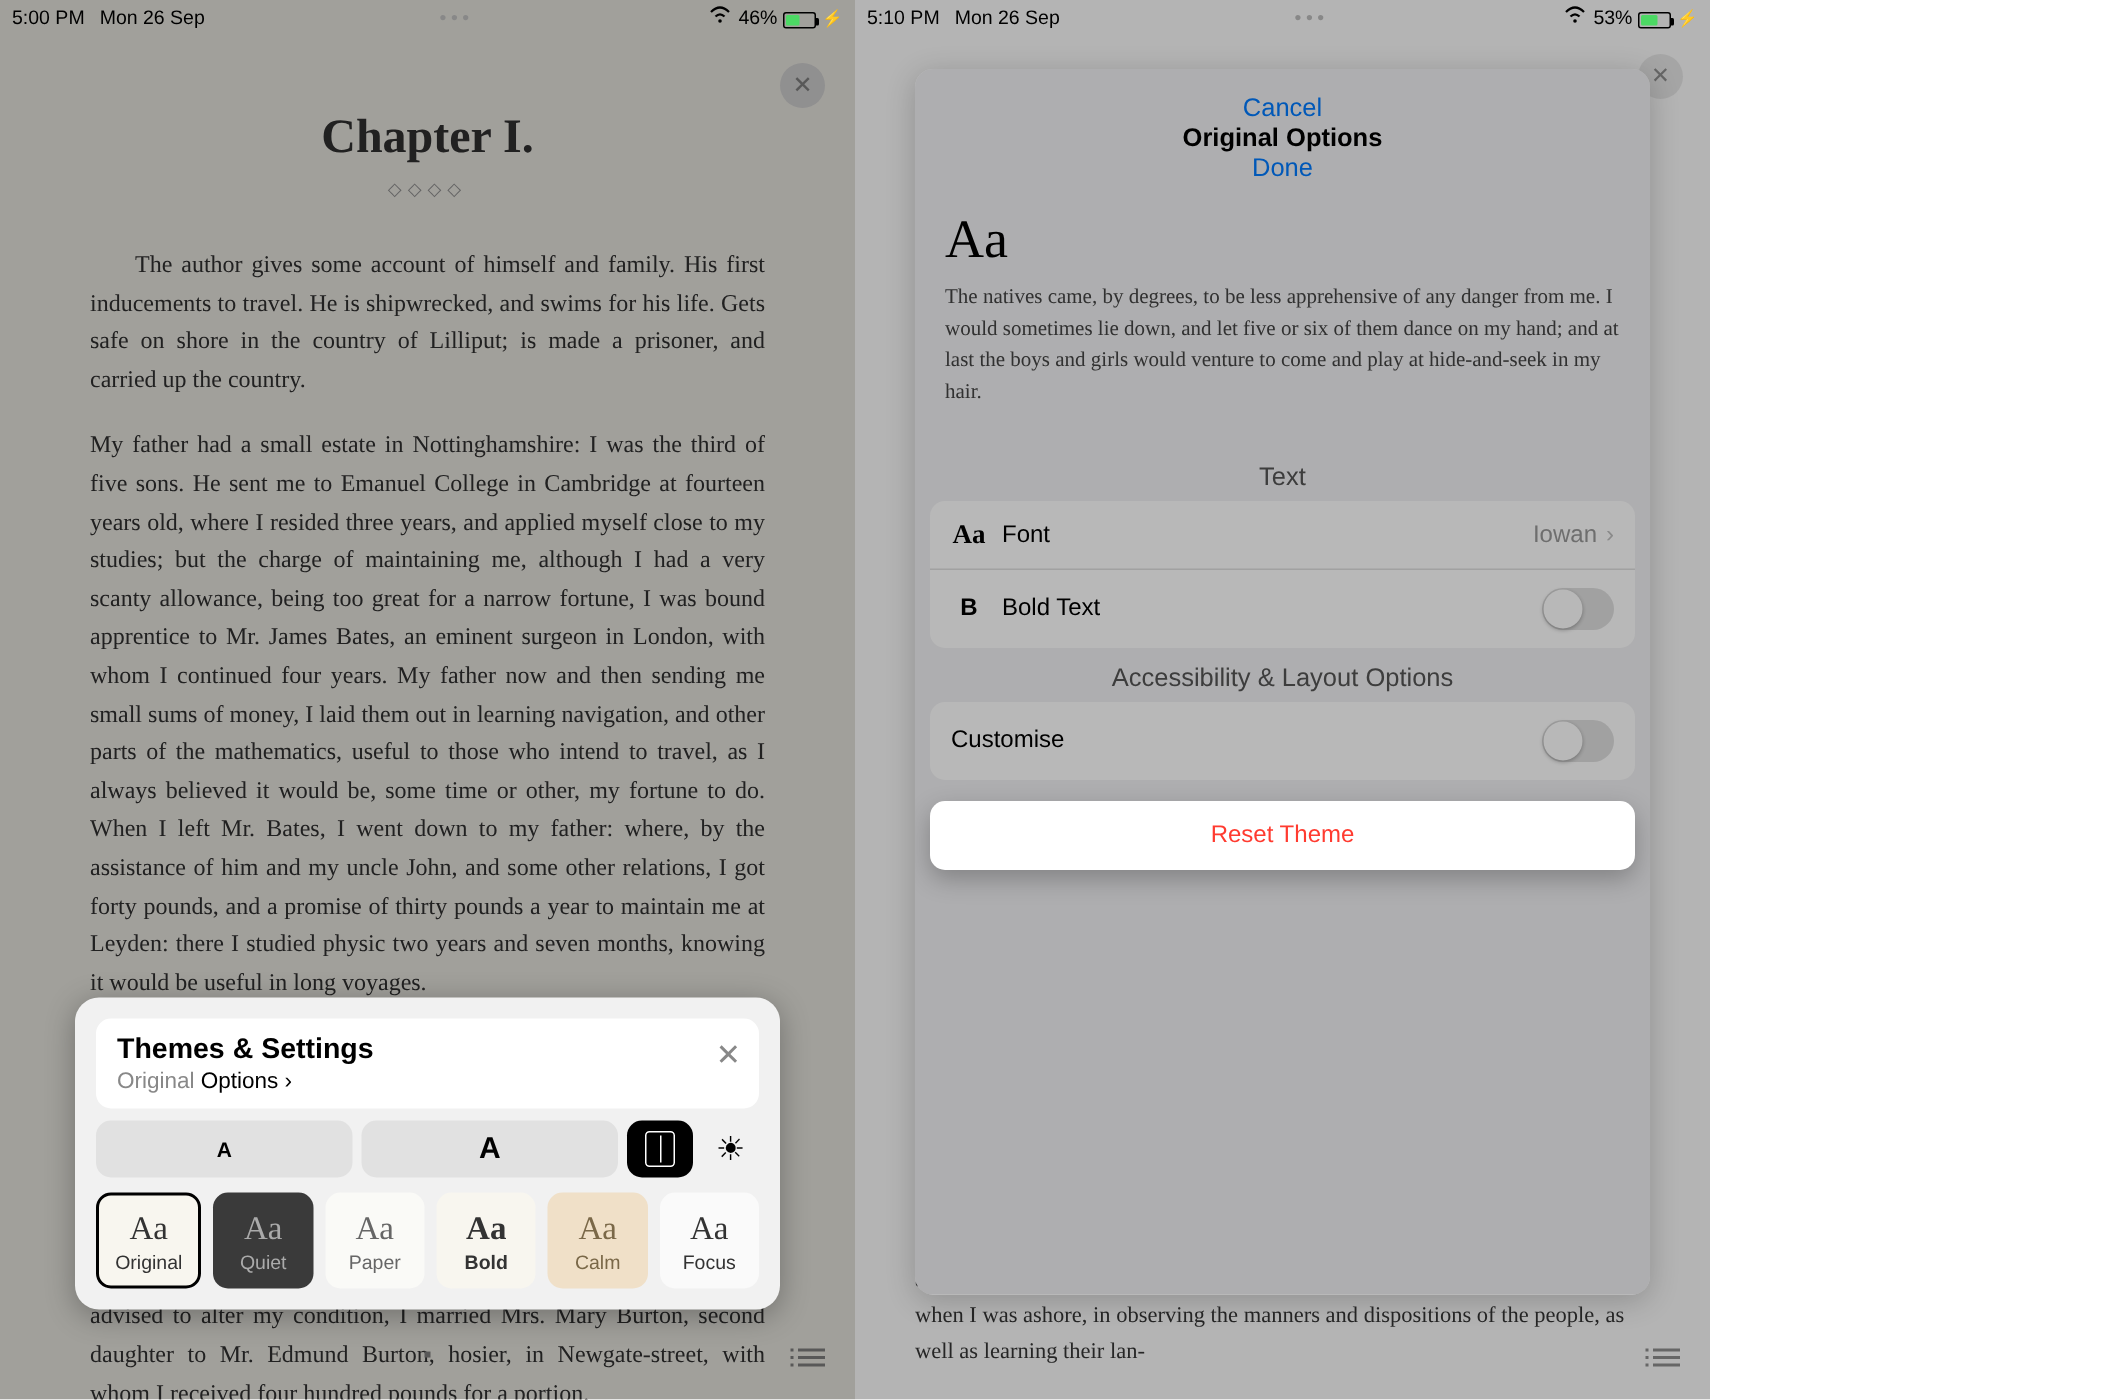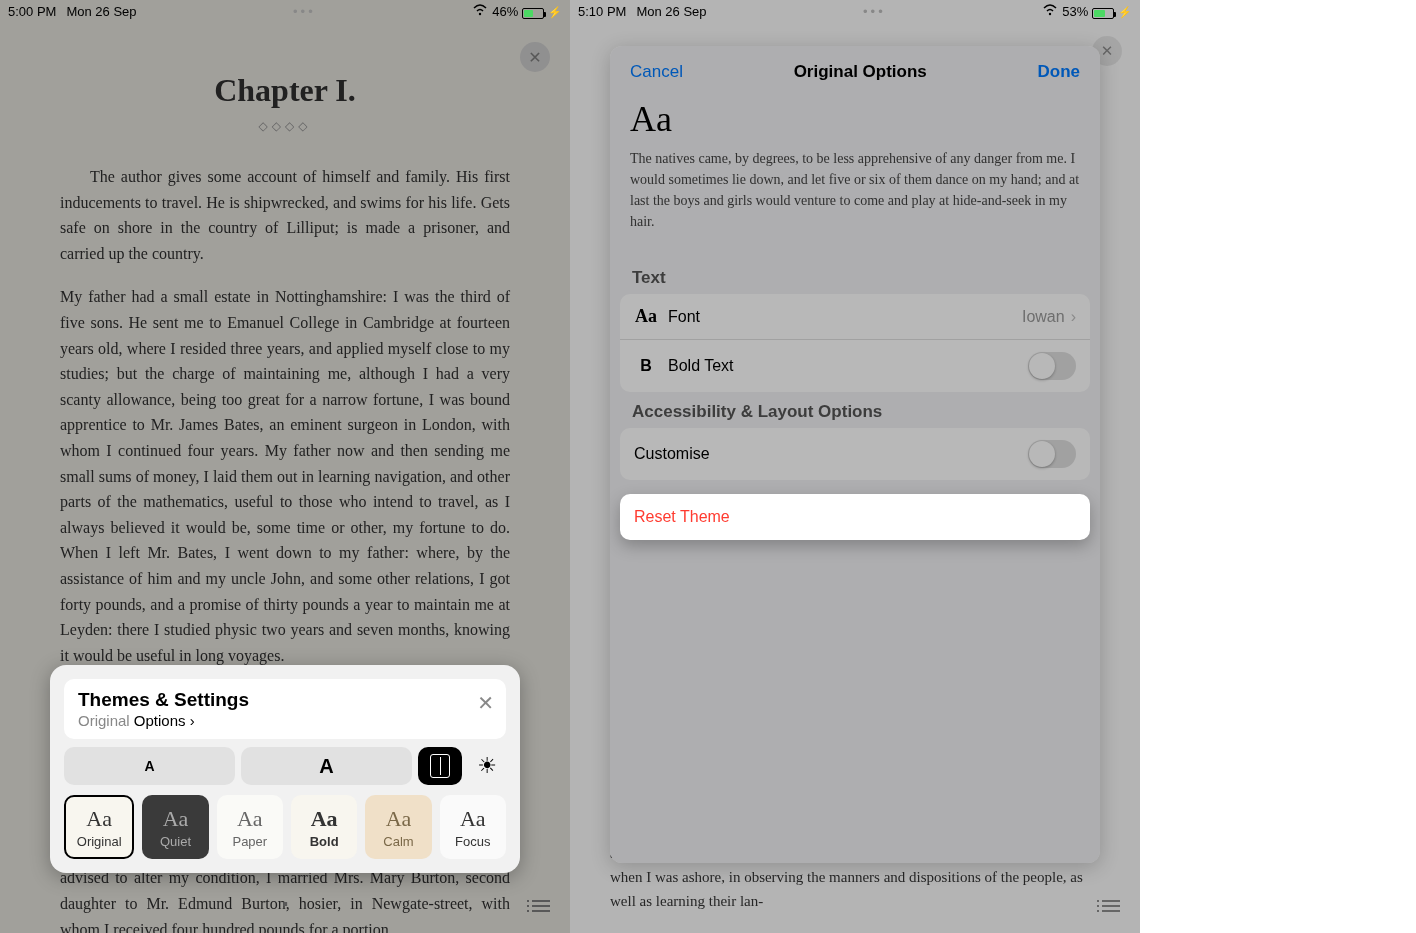--- a/index.html
+++ b/index.html
@@ -51,40 +51,40 @@
 .theme-card.focus { background:#fafafa; color:#333;}
 
 .bottom-icon-left { position:absolute; bottom:20px; left:50%; transform:translateX(-50%); z-index:1; color:#888; font-size:16px;}
 .bottom-icon-right { position:absolute; bottom:14px; right:20px; z-index:1; color:#888;}
 .toc-icon { display:inline-block; }
 .toc-icon span { display:block; width:18px; height:2px; background:#888; margin:3px 0; position:relative;}
 .toc-icon span::before { content:''; position:absolute; left:-5px; width:2px; height:2px; background:#888;}
 
 
 .modal { position:absolute; top:46px; left:40px; right:40px; bottom:70px; background:#f2f2f4; border-radius:12px; z-index:5; box-shadow:0 4px 20px rgba(0,0,0,0.2); overflow:hidden; display:flex; flex-direction:column;}
-.modal-header { display:flex; align-items:center; justify-content:space-between; padding:16px 20px; font-size:17px;}
+.modal-header { display:flex; align-items:center; justify-content:space-between; padding:16px 20px; font-size:17px;flex-direction:column;}
 .modal-header .cancel { color:#007aff; font-weight:400;}
 .modal-header .mtitle { font-weight:600;}
-.modal-header .done { color:#007aff; font-weight:700;}
+.modal-header .done { color:#007aff; font-weight:400;}
 .preview { padding:0 20px 20px; }
 .preview-aa { font-size:36px; font-family:Georgia,serif; margin-bottom:8px;}
 .preview-text { font-size:14px; font-family:Liberation Serif, serif; color:#444; line-height:1.5;}
 .sections { padding: 6px 0px 16px;}
-.sec-label { font-size:17px; color:#555; padding:10px 22px 6px; font-weight:700;}
+.sec-label { font-size:17px; color:#555; padding:10px 22px 6px; font-weight:400;text-align:center;}
 .sec-group { background:#fff; margin:0 10px; border-radius:10px; overflow:hidden;}
 .sec-row { display:flex; align-items:center; padding:12px 14px; border-bottom:0.5px solid #e0e0e0; font-size:16px;}
 .sec-row:last-child { border-bottom:none;}
 .sec-row .ricon { width:24px; text-align:center; margin-right:10px; font-weight:600;}
 .sec-row .rfont { font-family:Georgia,serif; font-size:18px;}
 .sec-row .rlabel { flex:1;}
 .sec-row .rval { color:#999; margin-right:6px;}
 .sec-row .chev { color:#c0c0c0;}
 .toggle { width:48px; height:28px; border-radius:14px; background:#e0e0e0; position:relative;}
 .toggle::after { content:''; position:absolute; width:26px; height:26px; background:#fff; border-radius:50%; top:1px; left:1px; box-shadow:0 1px 3px rgba(0,0,0,0.3);}
-.reset-btn { background:#fff; margin:14px 10px; border-radius:10px; padding:14px; color:#ff3b30; font-size:16px; box-shadow:0 6px 16px rgba(0,0,0,0.25);}
+.reset-btn { background:#fff; margin:14px 10px; border-radius:10px; padding:14px; text-align:center; color:#ff3b30; font-size:16px; box-shadow:0 6px 16px rgba(0,0,0,0.25);}
 
 .reader-right { position:absolute; top:22px; left:0; right:0; bottom:0; padding:30px 40px; font-family:Georgia,serif; color:#333; z-index:1; font-size:15px; line-height:1.6;}
 .reader-right .close-btn { position:absolute; top:14px; right:18px; width:30px; height:30px; border-radius:50%; background:#ddd; display:flex;align-items:center;justify-content:center; color:#888;}
 .reader-right-text { position:absolute; bottom:20px; left:40px; right:40px;}
 .reset-highlight { position:relative; z-index:10;}
 .modal-dim { position:absolute; inset:0; background:rgba(0,0,0,0.28); z-index:6; pointer-events:none;}
 </style>
 </head>
 <body>
 

